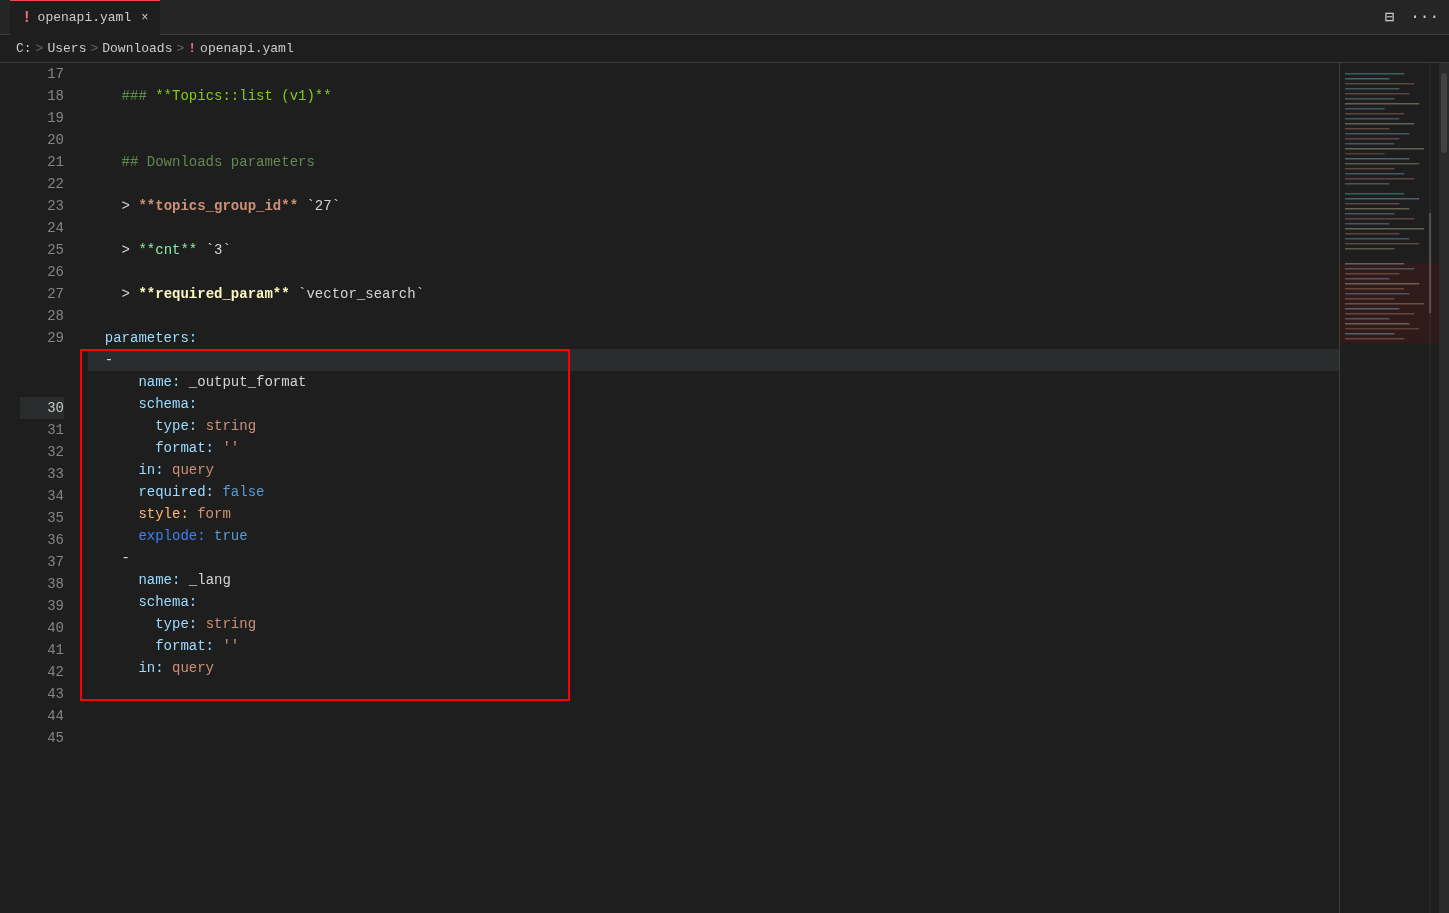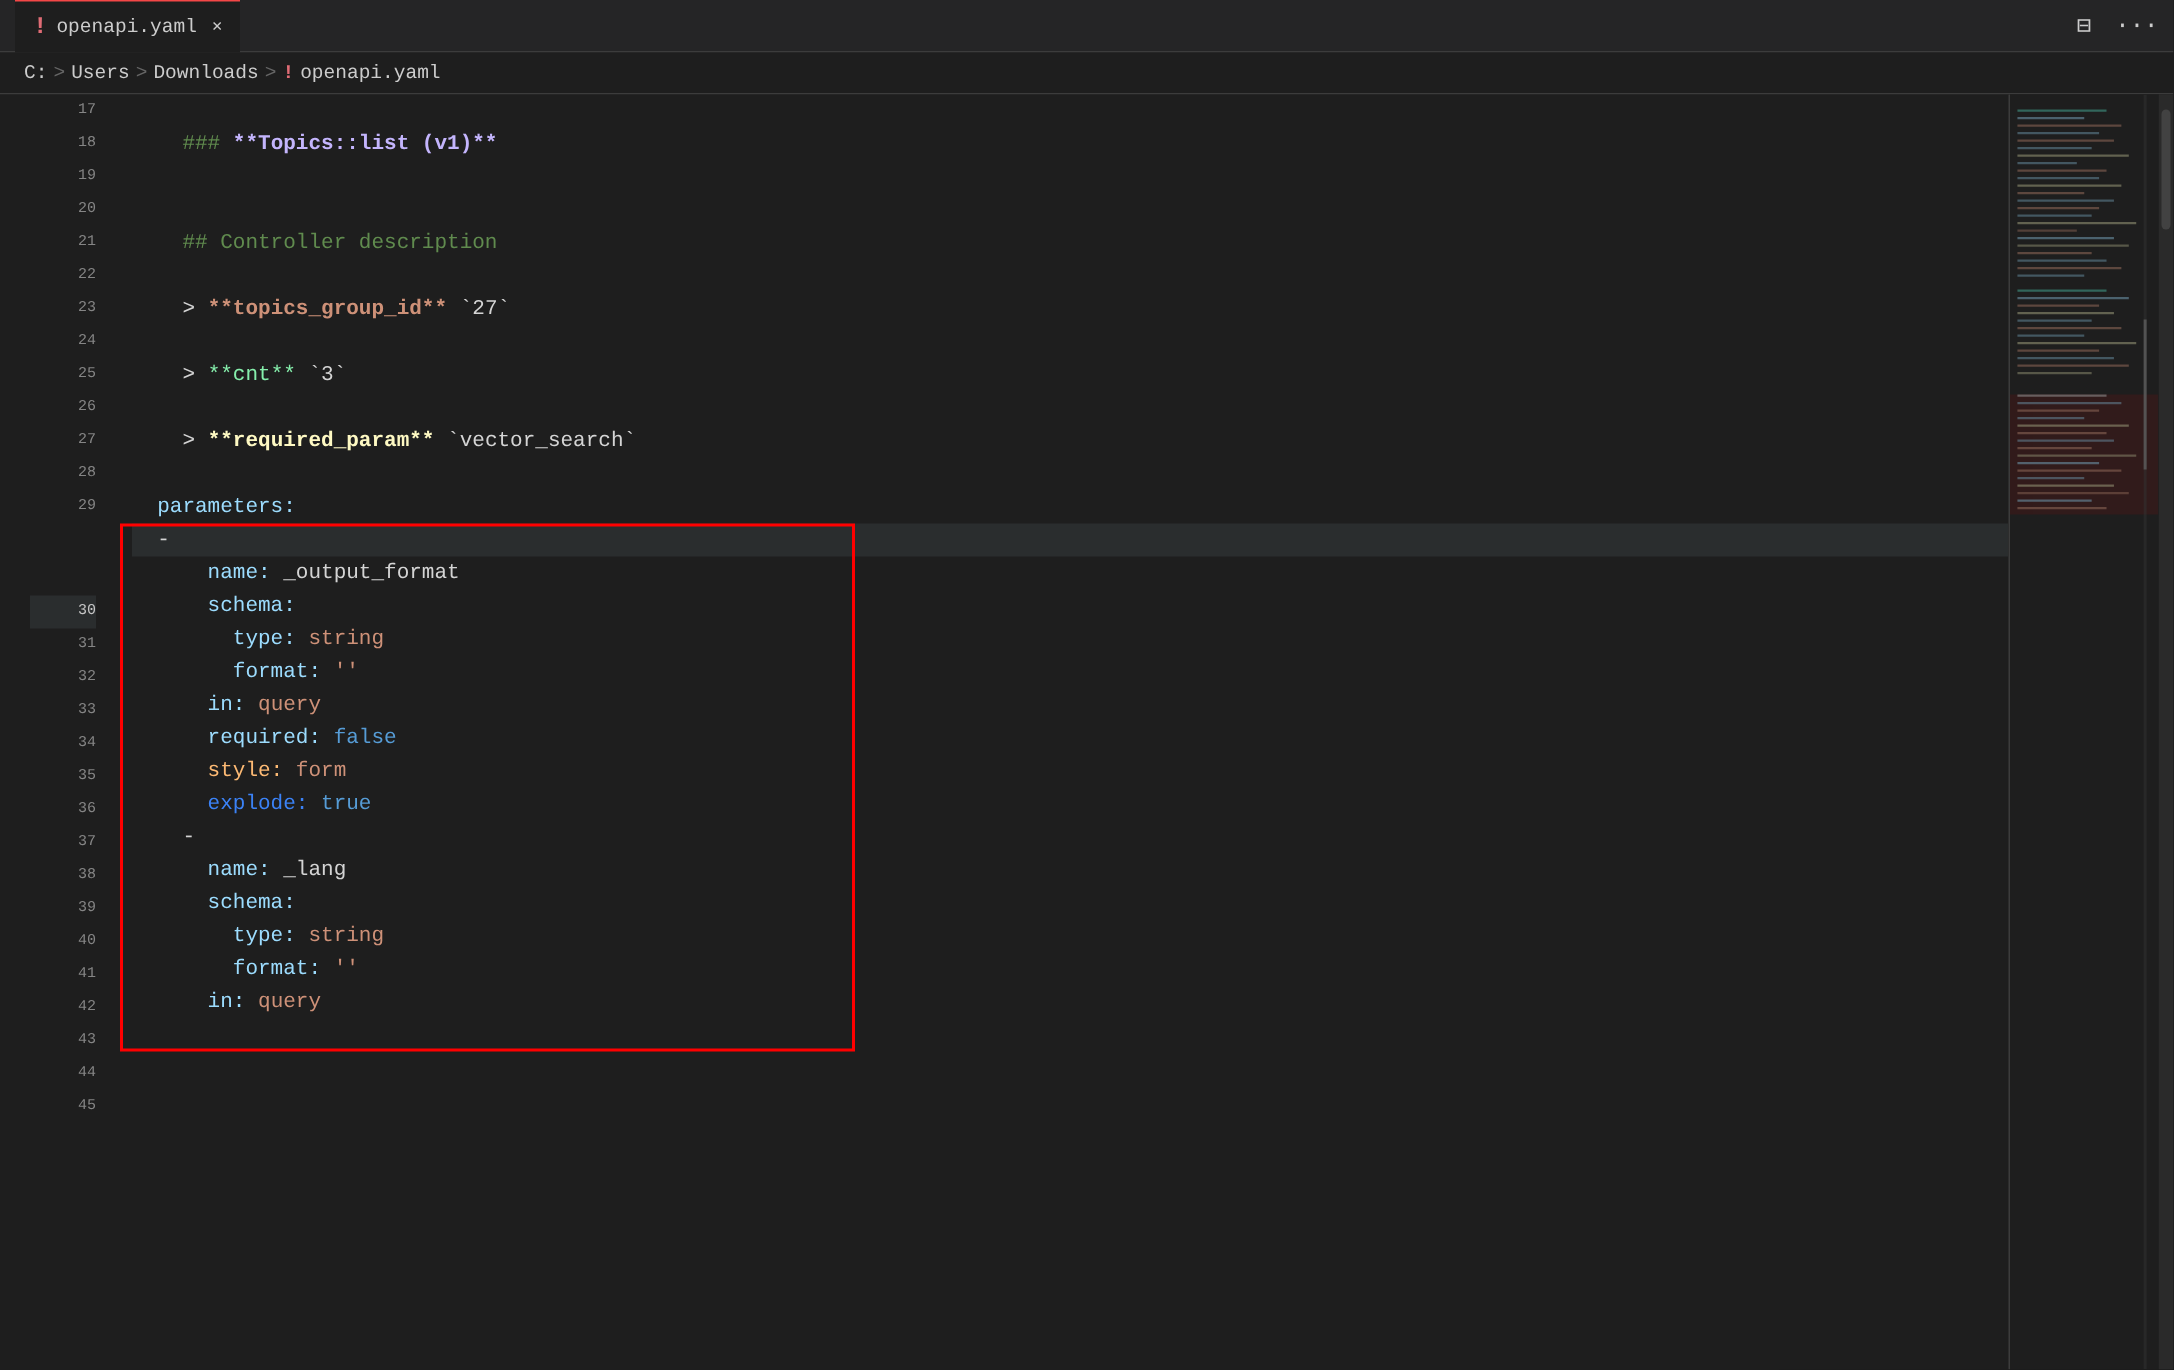--- a/index.html
+++ b/index.html
@@ -117,21 +117,21 @@
 
     .code-area {
       display: flex;
       height: 100%;
     }
 
     .line-numbers {
       width: 60px;
       padding-right: 16px;
       color: #858585;
-      font-size: 10px;
+      font-size: 14px;
       line-height: 22px;
       user-select: none;
       flex-shrink: 0;
       padding-top: 0;
     }
 
     .line-number {
       height: 22px;
       display: flex;
       align-items: center;
@@ -262,24 +262,24 @@
           <div class="line-number">41</div>
           <div class="line-number">42</div>
           <div class="line-number">43</div>
           <div class="line-number">44</div>
           <div class="line-number">45</div>
         </div>
 
       <div class="code-content" id="code-content" style="position:relative;">
 
       <div class="code-line">&nbsp;</div>
-          <div class="code-line"><span style="color:#608b4e">    ### </span><span style="color:#c4b5fd;font-weight:bold">**Topics::list (v1)**</span></div>
-          <div class="code-line">&nbsp;</div>
-          <div class="code-line">&nbsp;</div>
-          <div class="code-line"><span style="color:#608b4e">    ## Controller description</span></div>
+          <div class="code-line"><span style="color:#608b4e">    ### </span><span style="color:#84cc16;font-weight:normal">**Topics::list (v1)**</span></div>
+          <div class="code-line">&nbsp;</div>
+          <div class="code-line">&nbsp;</div>
+          <div class="code-line"><span style="color:#608b4e">    ## Downloads parameters</span></div>
           <div class="code-line">&nbsp;</div>
           <div class="code-line"><span style="color:#d4d4d4">    &gt; </span><span style="color:#ce9178;font-weight:bold">**topics_group_id**</span><span style="color:#d4d4d4"> `27`</span></div>
           <div class="code-line">&nbsp;</div>
           <div class="code-line"><span style="color:#d4d4d4">    &gt; </span><span style="color:#86efac;font-weight:normal">**cnt**</span><span style="color:#d4d4d4"> `3`</span></div>
           <div class="code-line">&nbsp;</div>
           <div class="code-line"><span style="color:#d4d4d4">    &gt; </span><span style="color:#fef9c3;font-weight:bold">**required_param**</span><span style="color:#d4d4d4"> `vector_search`</span></div>
           <div class="code-line">&nbsp;</div>
           <div class="code-line"><span style="color:#9cdcfe">  parameters:</span></div>
           <div class="code-line active-line"><span style="color:#d4d4d4">  -</span></div>
           <div class="code-line"><span style="color:#9cdcfe">      name: </span><span style="color:#d4d4d4">_output_format</span></div>

